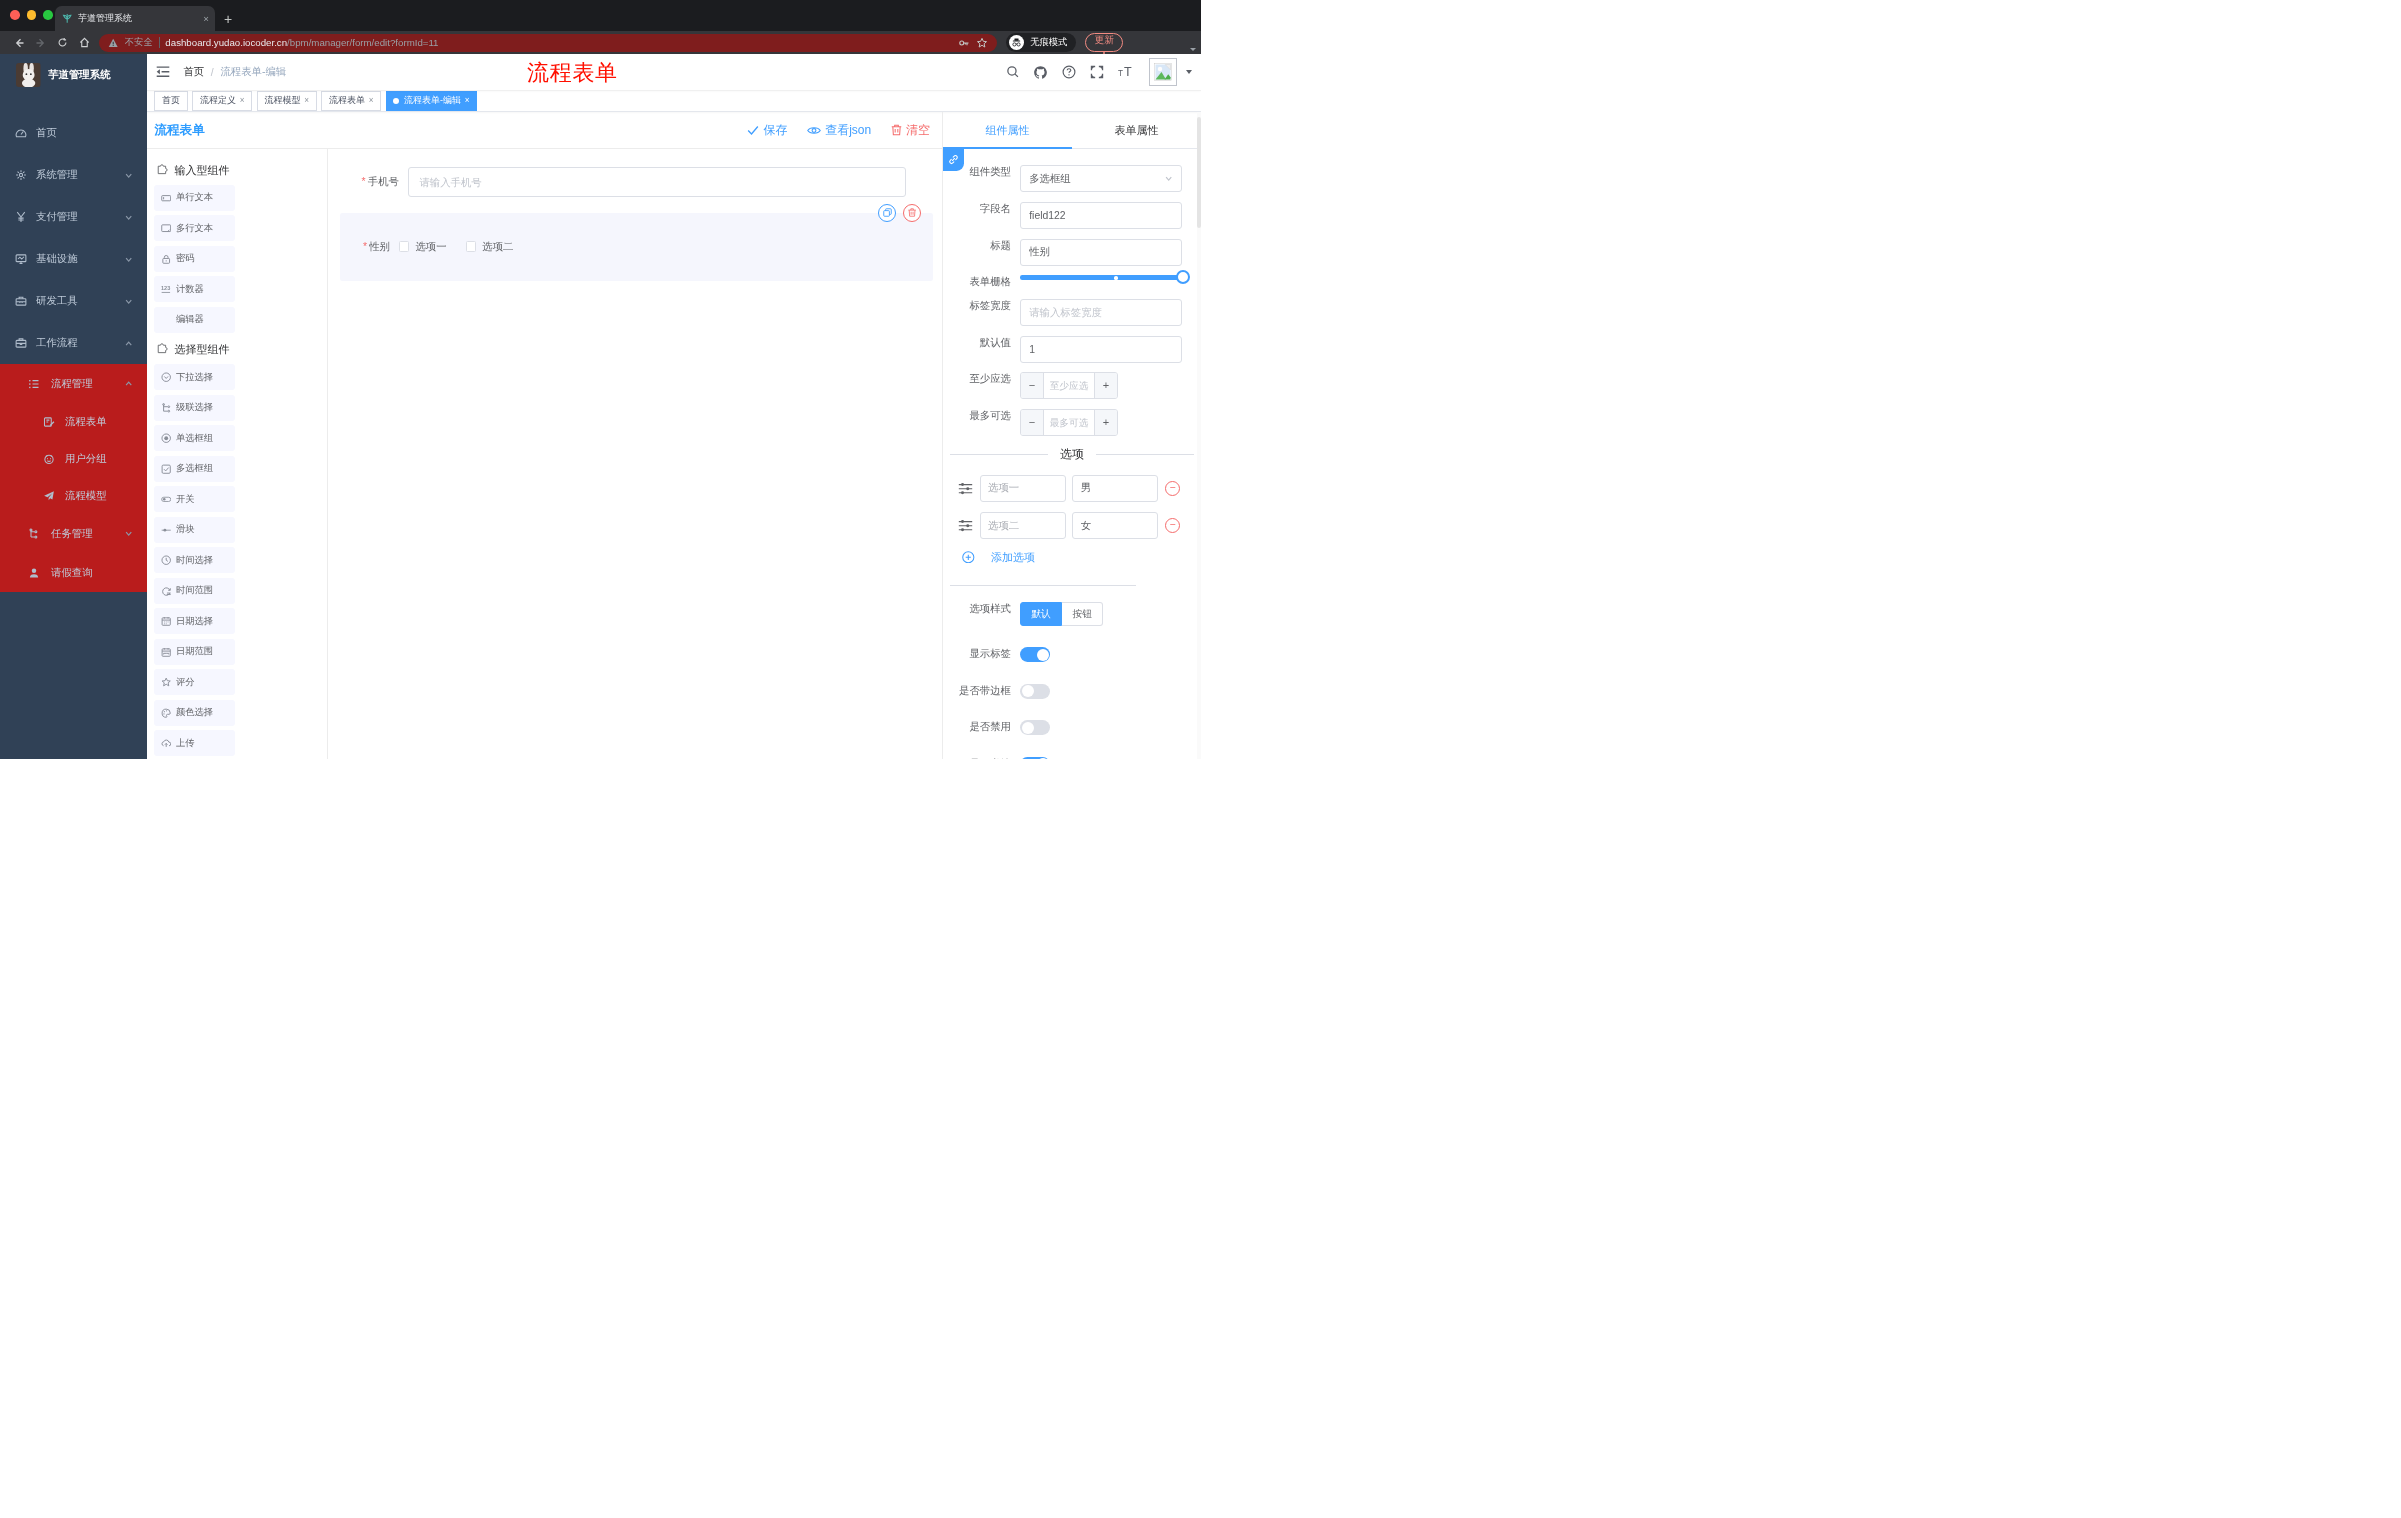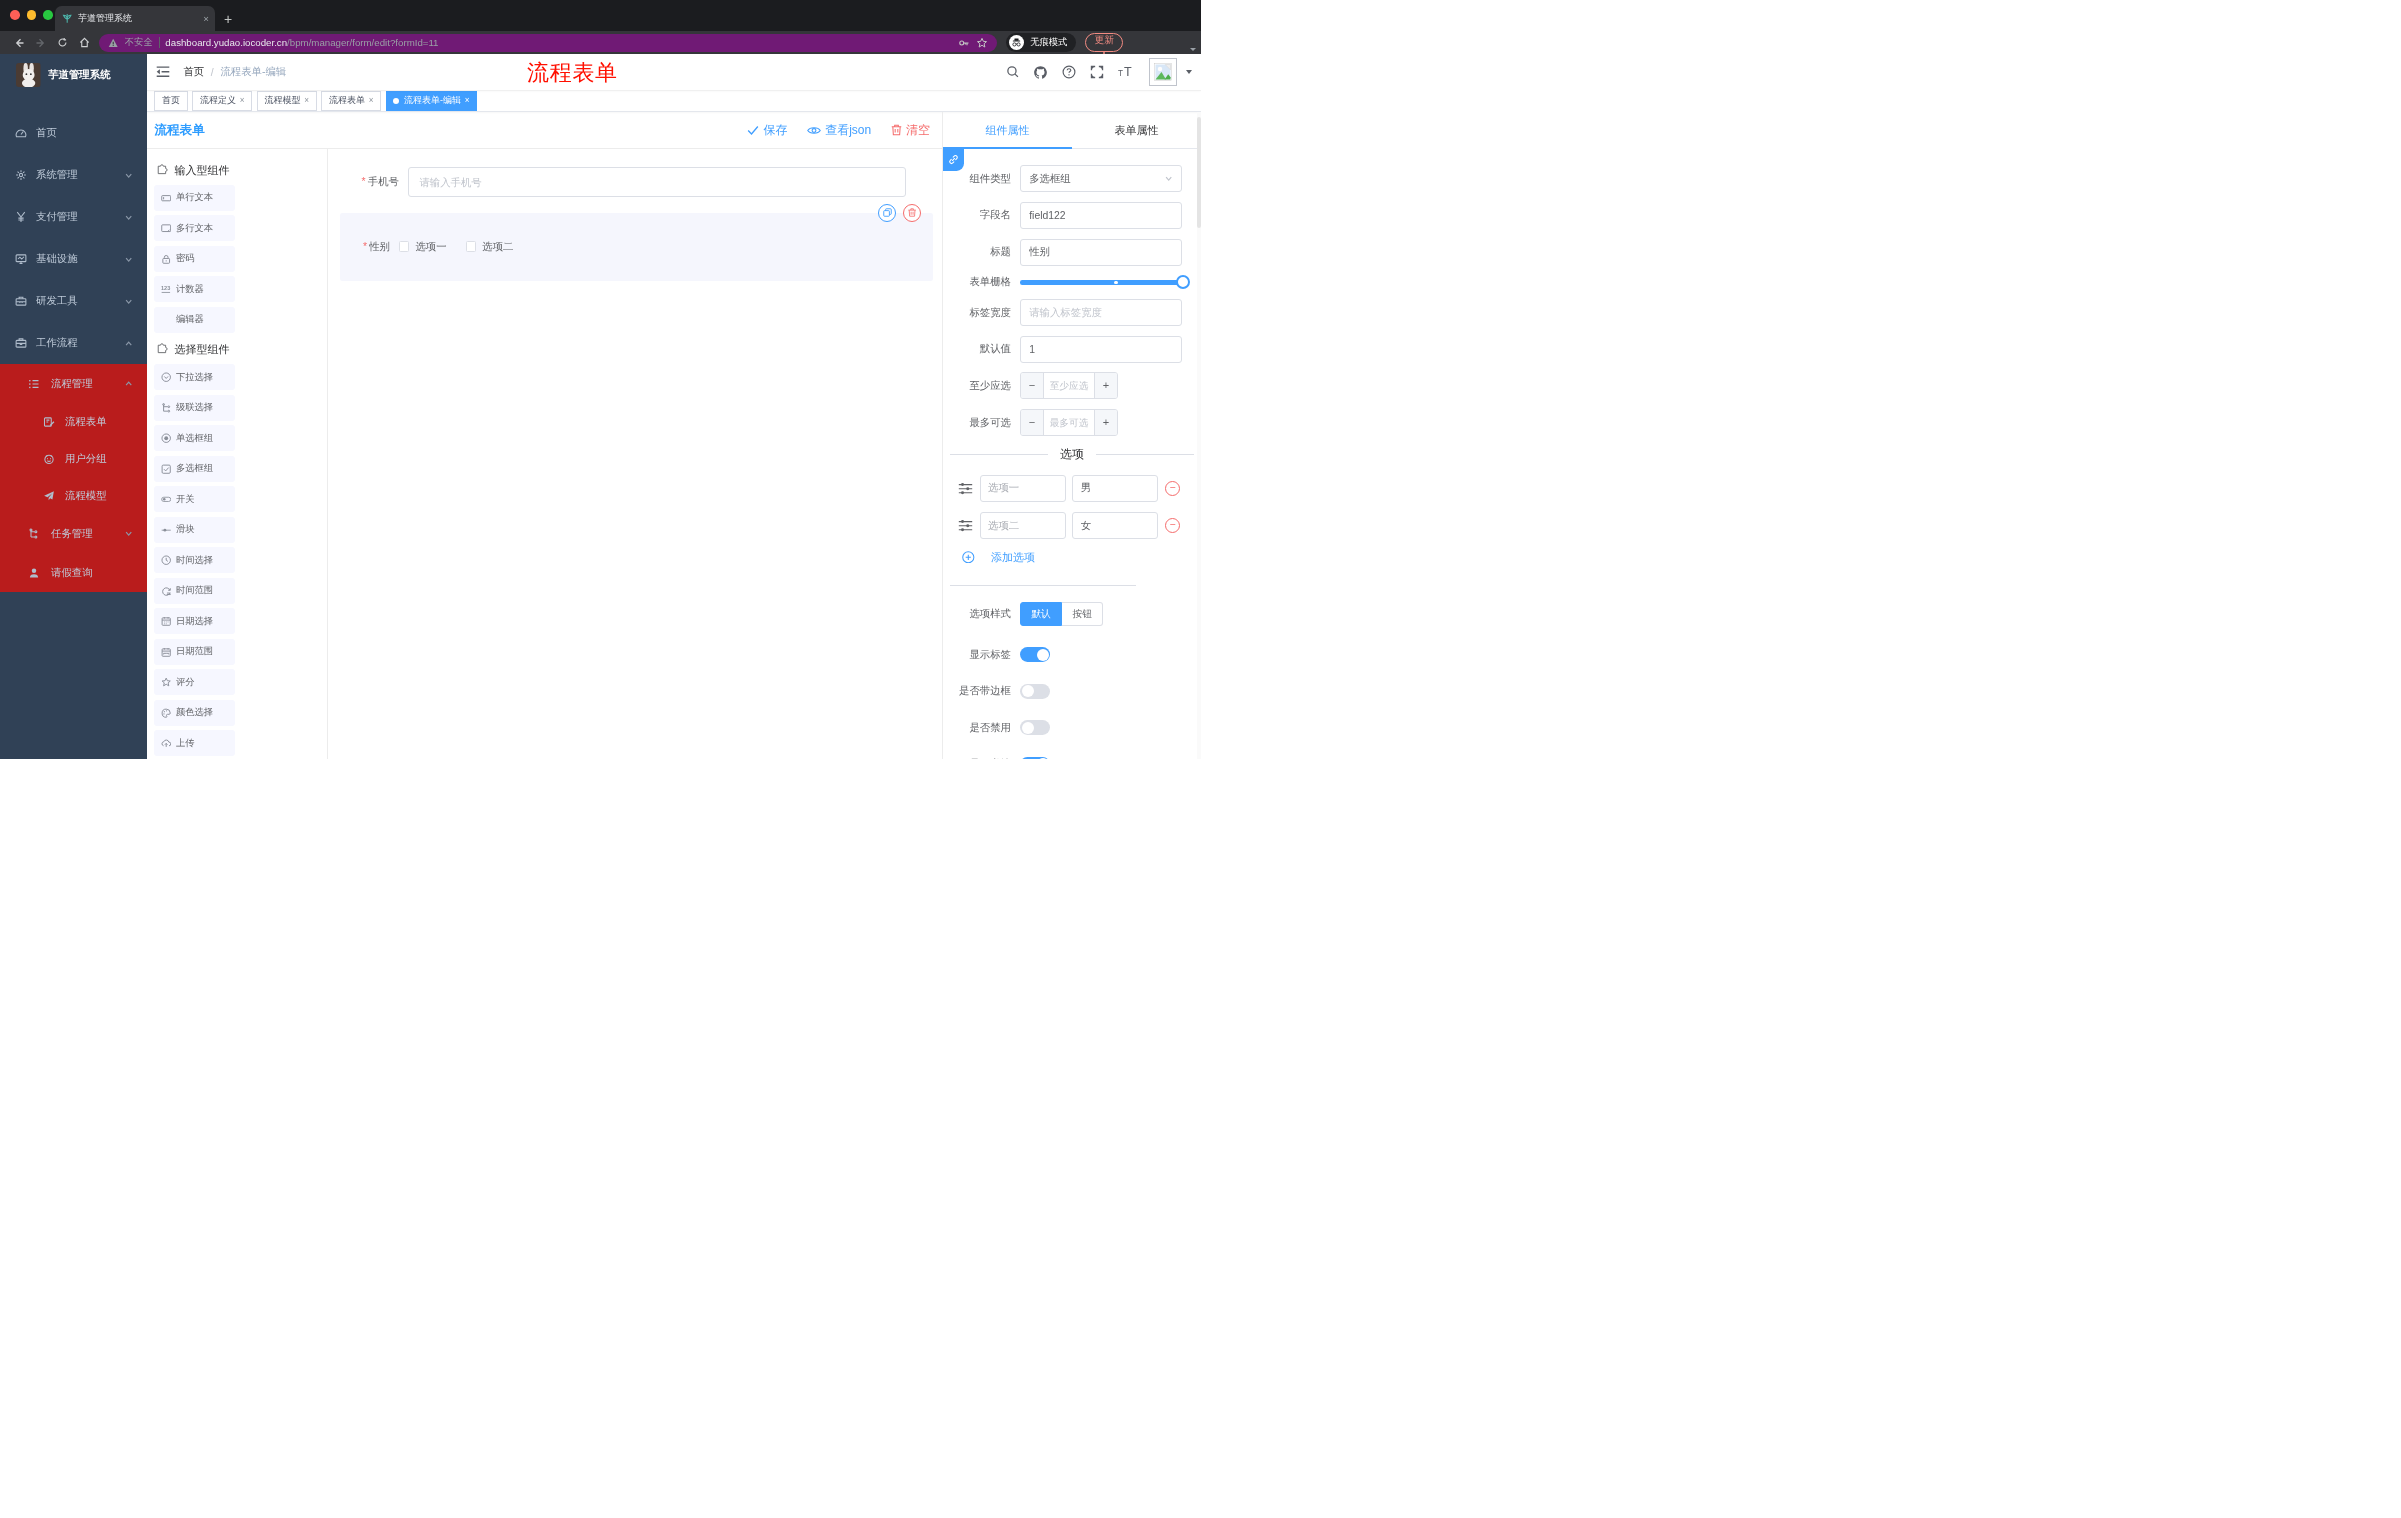--- a/index.html
+++ b/index.html
@@ -14,21 +14,21 @@
   .light { width:9.7px; height:9.7px; border-radius:50%; }
   .l-red{background:#ff5f57} .l-yellow{background:#febc2e} .l-green{background:#28c840}
   .btab { margin-left:55px; width:160px; height:25px; background:#35363a; border-radius:6.7px 6.7px 0 0;
     display:flex; align-items:center; padding:0 6px 0 7.4px; gap:5.2px; }
   .btab-title { flex:1; font-size:9px; color:#e8eaed; white-space:nowrap; overflow:hidden; }
   .btab-close { color:#9aa0a6; font-size:9.7px; line-height:1; cursor:default; }
   .newtab { color:#c4c7c5; font-size:14px; margin:0 0 4.5px 9px; }
   .urlrow { height:23px; background:#35363a; display:flex; align-items:center; padding:0 7.4px; position:relative; }
   .navic { color:#cfd1d3; margin:0 5.2px; display:flex; align-items:center; }
   .navic.dim { color:#63666a; }
-  .urlpill { height:18px; background:#701a75; border-radius:9px; flex:0 0 898px; margin-left:4.5px;
+  .urlpill { height:18px; background:#7f1d1d; border-radius:9px; flex:0 0 898px; margin-left:4.5px;
     display:flex; align-items:center; padding:0 9px; gap:6px; }
   .sec-label { color:#9aa0a6; font-size:9.3px; }
   .vsep { width:0.7px; height:10.4px; background:#5f6368; }
   .url-host { color:#e8eaed; font-size:9.7px; }
   .url-path { color:#9aa0a6; }
   .pill-spacer { flex:1; }
   .incog { height:19.3px; background:#202124; border-radius:9.7px; display:flex; align-items:center;
     gap:6px; padding:0 9px 0 2.2px; margin-left:9px; }
   .incog-circ { width:15.6px; height:15.6px; border-radius:50%; background:#fff; display:flex; align-items:center; justify-content:center; }
   .incog-label { color:#fff; font-size:9.3px; }
@@ -127,21 +127,21 @@
   
   .inspector { width:259px; flex:0 0 259px; border-left:0.7px solid #ececec; display:flex;
     flex-direction:column; position:relative; }
   .itabs { height:37px; flex:0 0 37px; display:flex; border-bottom:0.7px solid #e4e7ed; position:relative; }
   .itab { flex:1; text-align:center; line-height:36px; font-size:11px; color:#303133; cursor:pointer; }
   .itab.active { color:#409eff; }
   .iunderline { position:absolute; bottom:-0.7px; left:0; width:50%; height:2.2px; background:#409eff; }
   .linktab { position:absolute; left:0; top:37px; width:21px; height:21.5px; background:#409eff;
     border-radius:0 0 7.4px 0; display:flex; align-items:center; justify-content:center; z-index:3; }
   .ibody { flex:1; padding:16.3px 0 0 0; overflow:hidden; position:relative; }
-  .irow { display:flex; align-items:center; margin-bottom:9.7px; }
+  .irow { display:flex; margin-bottom:9.7px; }
   .ilabel { width:77px; flex:0 0 77px; text-align:right; padding-right:9px; font-size:10.4px; color:#606266; }
   .iinput { width:162px; height:27px; border:0.7px solid #dcdfe6; border-radius:3px; padding:0 8.2px;
     font-size:10.4px; color:#606266; font-family:inherit; }
   .iinput::placeholder, .minput::placeholder, .finput::placeholder, .stepin::placeholder { color:#c0c4cc; }
   .iselect { width:162px; height:27px; border:0.7px solid #dcdfe6; border-radius:3px; padding:0 8.2px;
     font-size:10.4px; color:#606266; display:flex; align-items:center; }
   .iselect .sval { flex:1; }
   .chev { width:7.4px; height:7.4px; stroke:#c0c4cc; fill:none; stroke-width:1.6; }
   .slider { width:168px; position:relative; height:4.5px; background:#409eff; border-radius:2.2px; }
   .sl-stop { position:absolute; left:56%; top:0.7px; width:3.7px; height:3.7px; background:#fff; border-radius:50%; }

